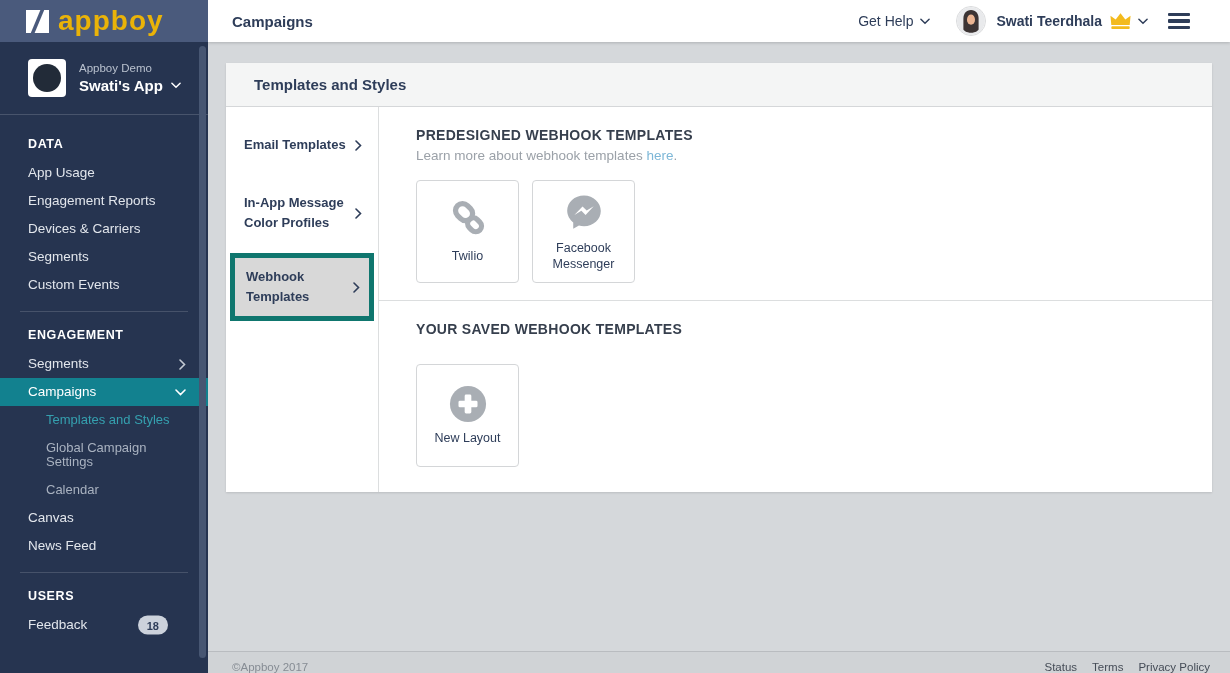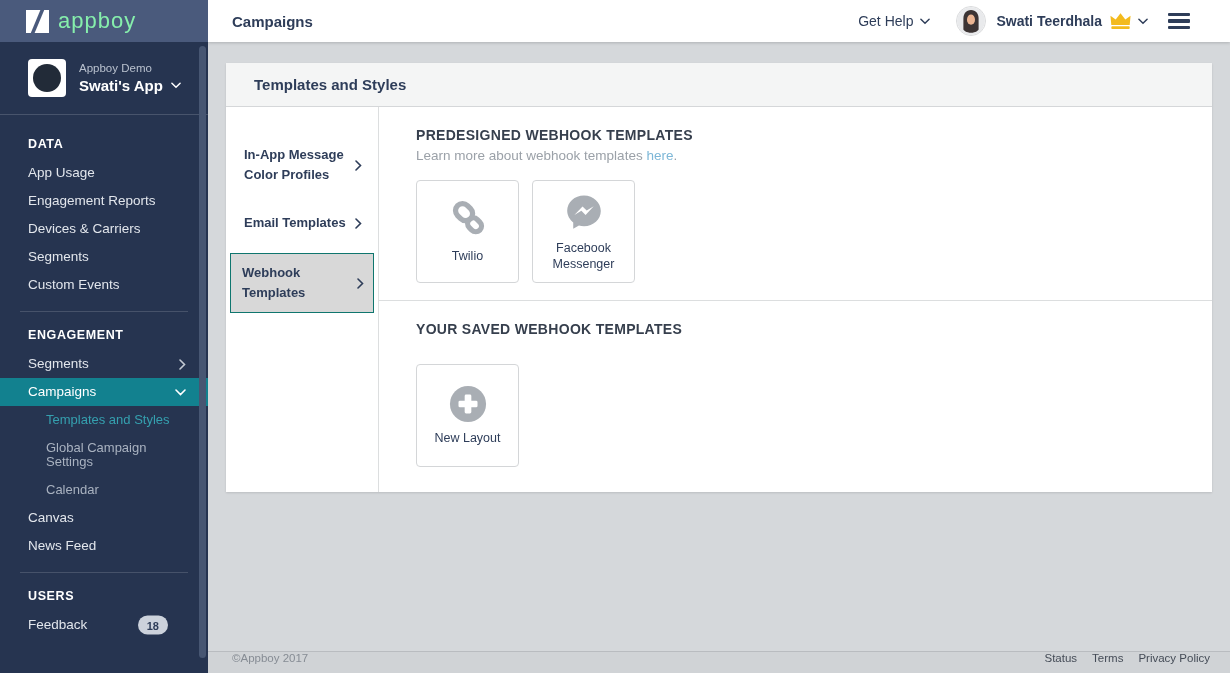--- a/index.html
+++ b/index.html
@@ -2,21 +2,21 @@
 <html><head>
 <meta charset="utf-8">
 <style>
   * { margin:0; padding:0; box-sizing:border-box; }
   html,body { width:1230px; height:673px; overflow:hidden; }
   body { font-family:"Liberation Sans", sans-serif; background:#d5d8db; position:relative; }
 
   
   .sidebar { position:absolute; left:0; top:0; width:208px; height:673px; background:#263450; z-index:5; }
   .logo-header { height:42px; background:#4a5a7c; display:flex; align-items:center; padding-left:26px; gap:9px; }
-  .logo-text { color:#86efac; font-size:22px; font-weight:400; letter-spacing:1px; }
+  .logo-text { color:#eab308; font-size:28px; font-weight:700; letter-spacing:1px; }
   .app-selector { display:flex; align-items:center; gap:13px; padding:17px 16px 17px 28px; border-bottom:1px solid rgba(255,255,255,0.16); cursor:pointer; }
   .app-logo { width:38px; height:38px; background:#fff; border-radius:4px; display:flex; align-items:center; justify-content:center; flex:none; }
   .app-logo-circle { width:28px; height:28px; border-radius:50%; background:#222b38; }
   .app-company { font-size:11.5px; color:#b9c1ce; margin-bottom:3px; }
   .app-name { font-size:15px; font-weight:700; color:#fff; display:flex; align-items:center; gap:8px; }
   .side-nav { padding-top:6px; }
   .nav-section-header { padding:16px 28px 8px; color:#fff; font-size:12.5px; font-weight:700; letter-spacing:0.6px; }
   .nav-item { display:flex; align-items:center; padding:7px 22px 7px 28px; color:#e2e6ec; font-size:13.5px; line-height:14px; cursor:pointer; position:relative; }
   .nav-item .chev { margin-left:auto; color:#c3cad4; }
   .nav-item.selected { background:#12818f; color:#fff; }
@@ -43,35 +43,35 @@
 
   .page { flex:none; height:609px; background:#d5d8db; padding:21px 18px 0 18px; }
   .card { background:#fff; height:429px; box-shadow:0 1px 2px rgba(0,0,0,0.12); display:flex; flex-direction:column; }
   .card-header { height:44px; flex:none; background:#f4f5f5; border-bottom:1px solid #d5d7d9; display:flex; align-items:center; padding-left:28px; }
   .card-title { font-size:15px; font-weight:700; color:#2e3d59; }
   .card-body { flex:1; display:flex; min-height:0; }
 
   .inner-nav { width:153px; flex:none; border-right:1px solid #dcdedf; padding-top:14px; }
   .inner-nav-item { display:flex; align-items:center; padding:14px 16px 14px 18px; color:#2e3d59; font-size:13px; font-weight:600; line-height:20px; cursor:pointer; }
   .inner-nav-item .chev { margin-left:auto; }
-  .red-highlight { margin:6px 4px 4px 4px; border:1px solid #0f766e; background:#d8d8d8; }
+  .red-highlight { margin:6px 4px 4px 4px; border:5px solid #0f766e; background:#d8d8d8; }
   .red-highlight .inner-nav-item { padding:9px 9px 9px 11px; }
 
   .content-col { flex:1; display:flex; flex-direction:column; }
   .section { padding:20px 30px 20px 37px; }
   .section-1 { height:194px; flex:none; border-bottom:1px solid #dcdedf; }
   .section-title { font-size:14px; font-weight:700; color:#363f4d; letter-spacing:0.3px; }
   .section-sub { font-size:13.5px; color:#9ba1a8; margin-top:5px; }
   .section-sub a { color:#7db7d7; text-decoration:none; cursor:pointer; }
   .cards-row { display:flex; gap:13px; margin-top:17px; }
   .tpl-card { width:103px; height:103px; background:#fff; border:1px solid #d4d6d8; border-radius:4px; display:flex; flex-direction:column; align-items:center; justify-content:center; gap:7px; cursor:pointer; }
   .tpl-label { font-size:12.5px; color:#2e3d59; text-align:center; line-height:1.3; padding:0 6px; }
 
   
-  .footer { flex:none; height:22px; background:#d0d3d6; border-top:1px solid #b9bcc0; display:flex; align-items:flex-start; padding:0 20px 0 24px; font-size:11.5px; }
+  .footer { flex:none; height:22px; background:#d0d3d6; border-top:1px solid #b9bcc0; display:flex; align-items:flex-end; padding:0 20px 0 24px; font-size:11.5px; }
   .copyright { color:#868c94; }
   .footer-links { margin-left:auto; display:flex; gap:15px; }
   .footer-links span { color:#454c57; cursor:pointer; }
 </style>
 </head>
 <body>
 
 <aside class="sidebar">
   <div class="logo-header">
     <span style="display:flex;">
@@ -197,28 +197,28 @@
   </header>
 
   <div class="page">
     <div class="card">
       <div class="card-header">
         <span class="card-title">Templates and Styles</span>
       </div>
       <div class="card-body">
 
         <div class="inner-nav">
-          <div class="inner-nav-item" style="margin-top:10px;">
-            <span><span>In-App Message</span><br><span>Color Profiles</span></span>
+          <div class="inner-nav-item">
+            <span>Email Templates</span>
             <svg class="chev" width="7" height="11" viewBox="0 0 7 11">
                 <path d="M1 1l4.5 4.5L1 10" fill="none" stroke="#2e3d59" stroke-width="1.6" stroke-linecap="round"></path>
               </svg>
           </div>
-          <div class="inner-nav-item">
-            <span>Email Templates</span>
+          <div class="inner-nav-item" style="margin-top:10px;">
+            <span><span>In-App Message</span><br><span>Color Profiles</span></span>
             <svg class="chev" width="7" height="11" viewBox="0 0 7 11">
                 <path d="M1 1l4.5 4.5L1 10" fill="none" stroke="#2e3d59" stroke-width="1.6" stroke-linecap="round"></path>
               </svg>
           </div>
           <div class="red-highlight">
             <div class="inner-nav-item">
               <span><span>Webhook</span><br><span>Templates</span></span>
               <svg class="chev" width="7" height="11" viewBox="0 0 7 11">
                   <path d="M1 1l4.5 4.5L1 10" fill="none" stroke="#2e3d59" stroke-width="1.6" stroke-linecap="round"></path>
                 </svg>

